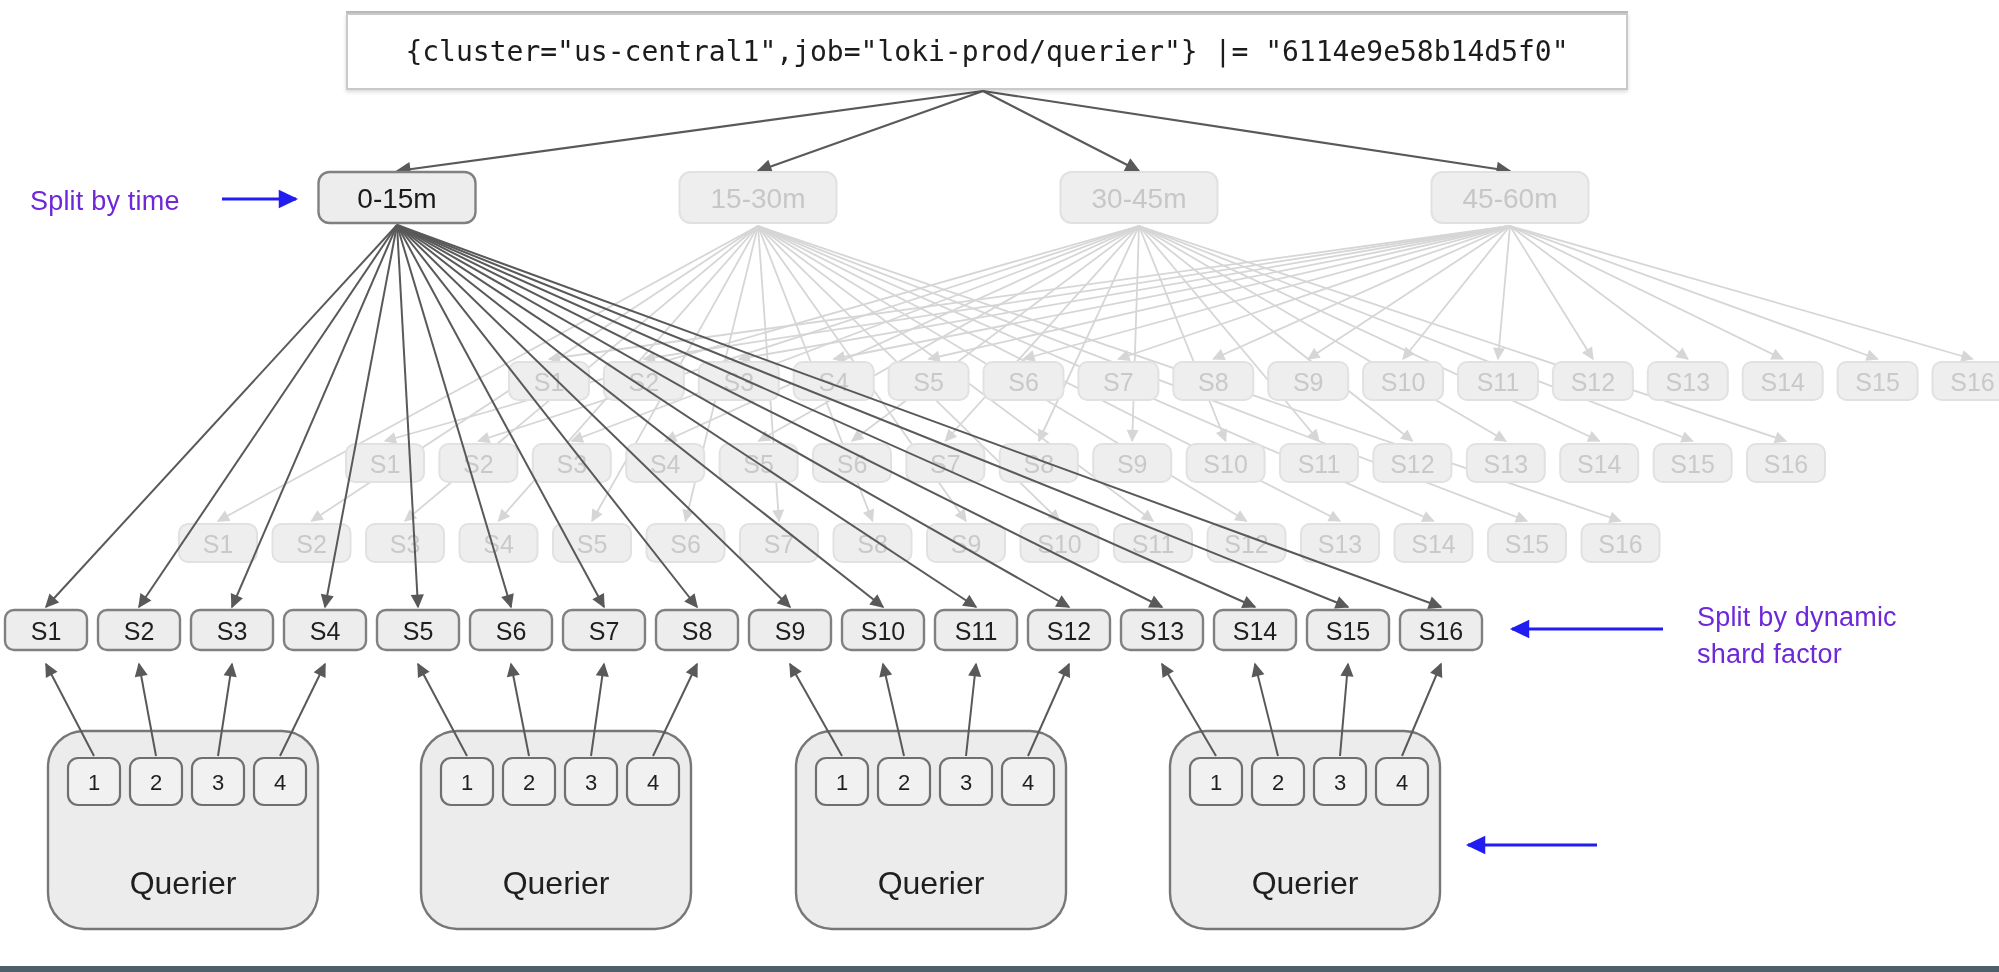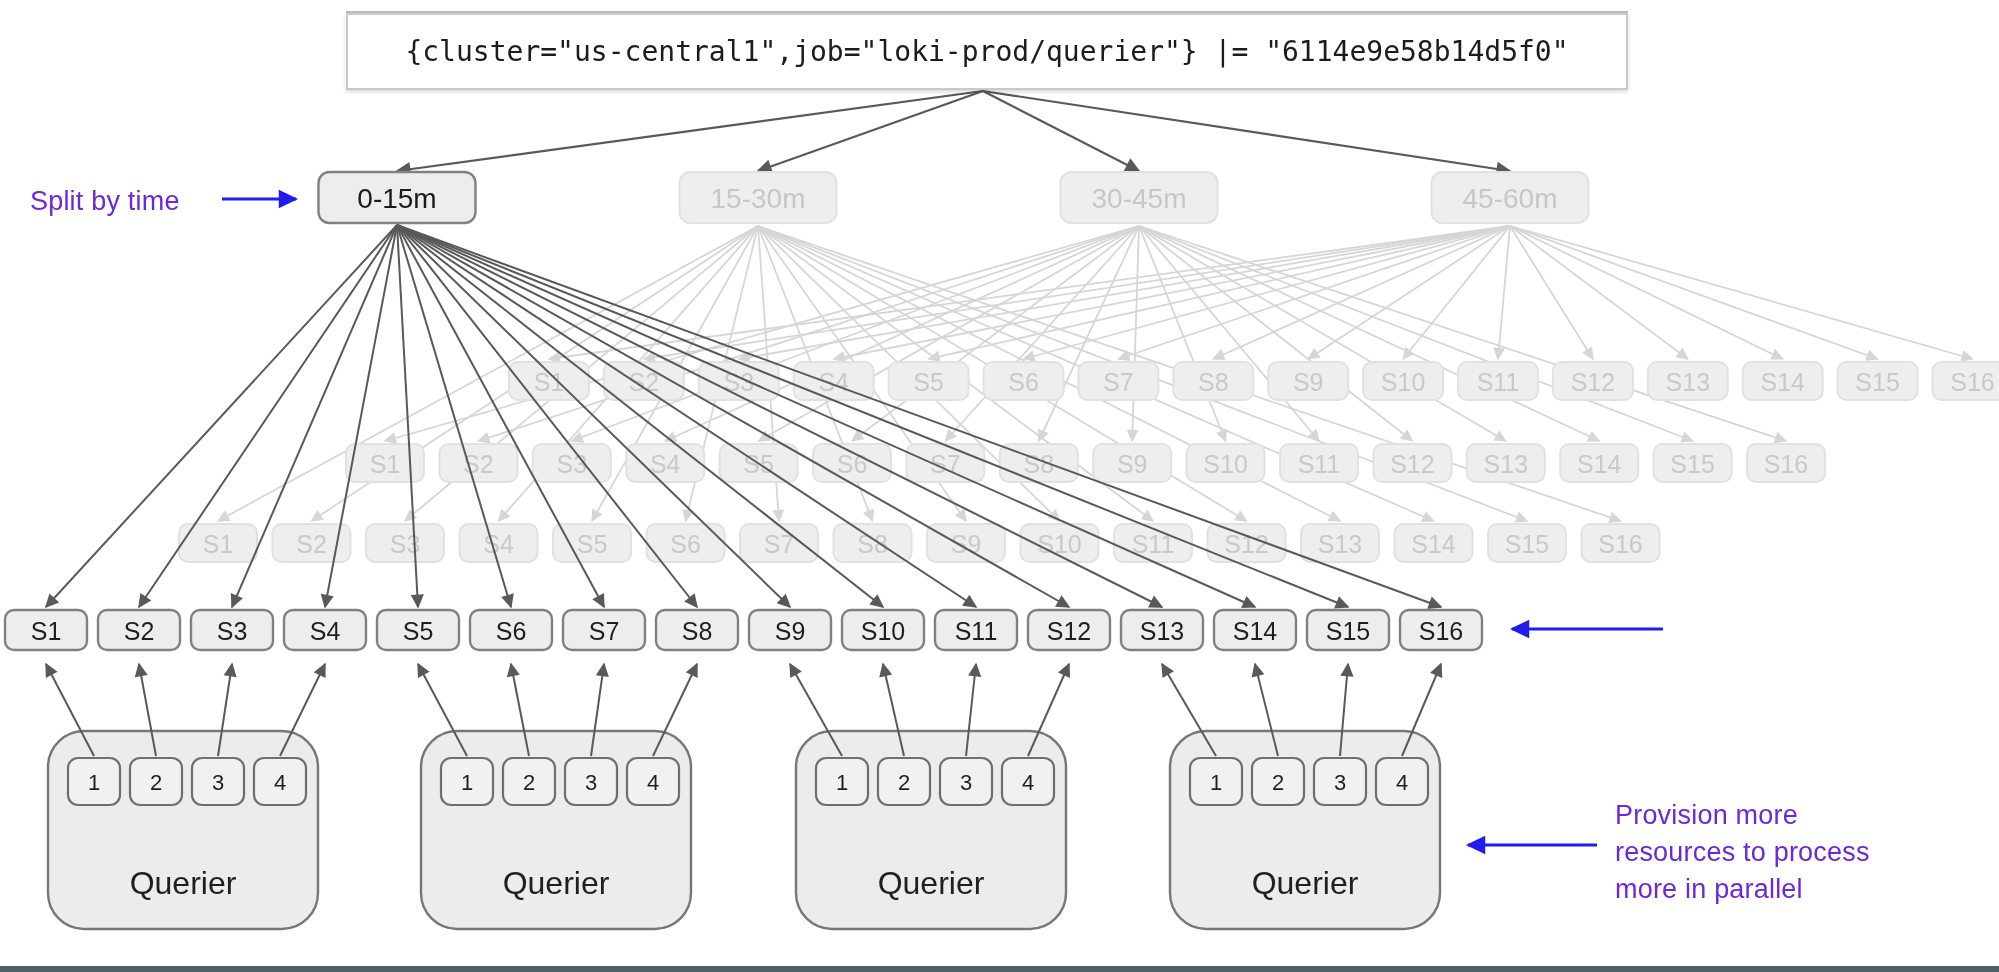--- a/index.html
+++ b/index.html
@@ -360,19 +360,18 @@
         <line x1="1597" y1="845" x2="1468" y2="845" stroke="#211cf0" stroke-width="3" marker-end="url(#mBlue)"></line>
       </g>
     </svg>
 
   <div class="query-box">
     <span>{cluster="us-central1",job="loki-prod/querier"} |= "6114e9e58b14d5f0"</span>
   </div>
 
   <div class="ann" id="annSplitTime">Split by time</div>
 
-
-  <div class="ann" id="annProvision">Provision more
-resources to process
-more in parallel</div>
+  <div class="ann" id="annShard">Split by dynamic
+shard factor</div>
+
 
   <div class="bottom-bar"></div>
 </div>
 
 </body></html>

